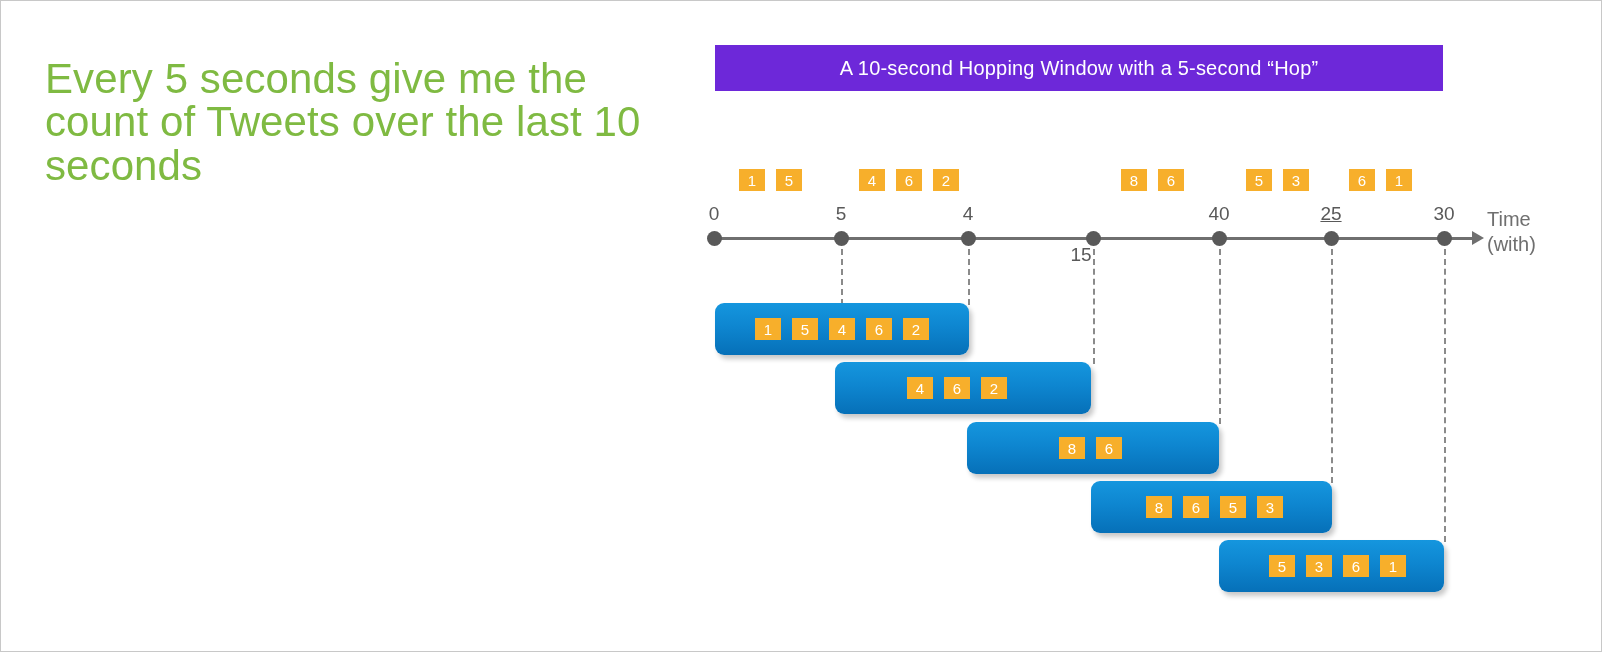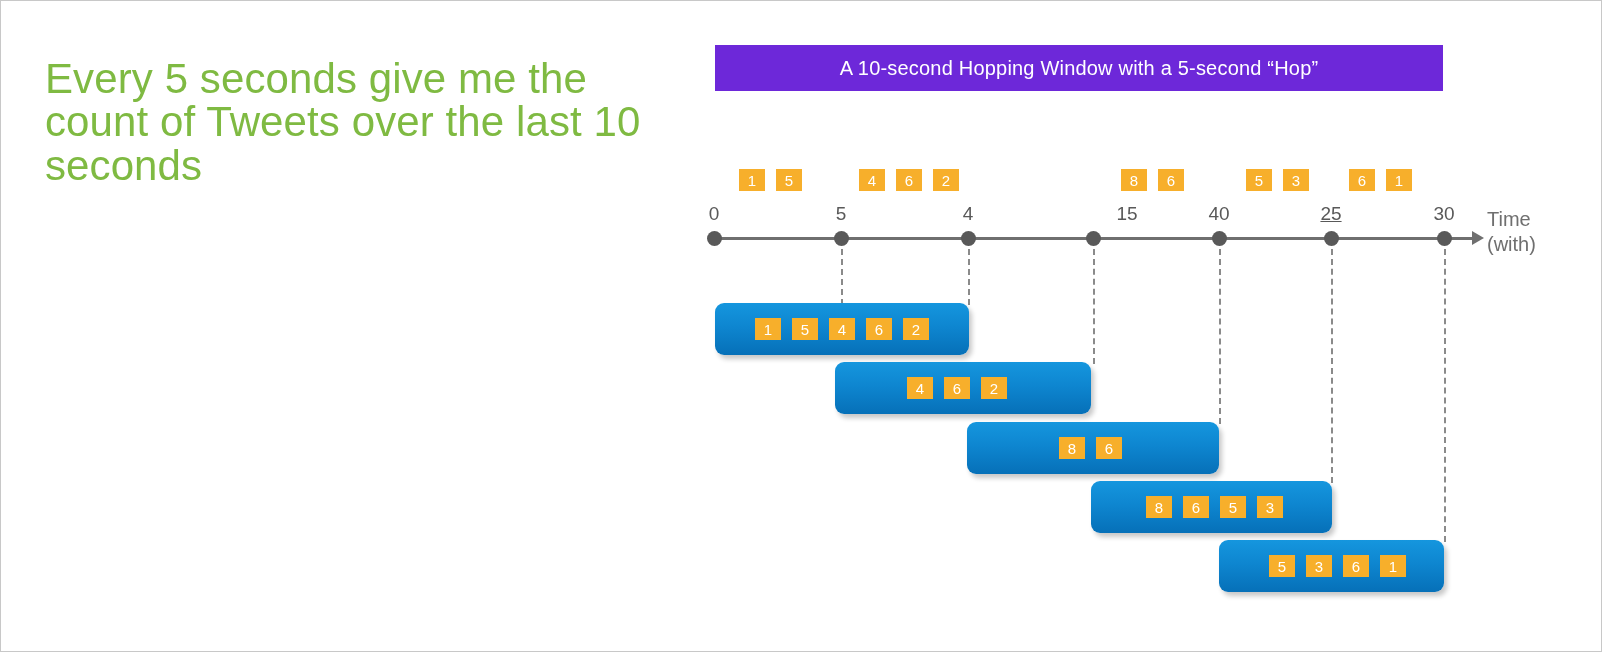--- a/index.html
+++ b/index.html
@@ -160,21 +160,21 @@
         <div class="tick-dot" style="left: 967px;"></div>
         <div class="tick-dot" style="left: 1092px;"></div>
         <div class="tick-dot" style="left: 1218px;"></div>
         <div class="tick-dot" style="left: 1330px;"></div>
         <div class="tick-dot" style="left: 1443px;"></div>
       </div>
     <div id="tick-labels">
         <div class="tick-label" style="left: 713px;">0</div>
         <div class="tick-label" style="left: 840px;">5</div>
         <div class="tick-label" style="left: 967px;">4</div>
-        <div class="tick-label" style="left: 1126px;">15</div>
+        <div class="tick-label" style="left: 1080px; margin-top: 41px;">15</div>
         <div class="tick-label" style="left: 1218px;">40</div>
         <div class="tick-label" style="left: 1330px; text-decoration: underline;">25</div>
         <div class="tick-label" style="left: 1443px;">30</div>
       </div>
     <div id="drop-lines">
         <div class="drop-line" style="left: 840px; top: 248px; height: 56px;"></div>
         <div class="drop-line" style="left: 967px; top: 248px; height: 56px;"></div>
         <div class="drop-line" style="left: 1092px; top: 248px; height: 115px;"></div>
         <div class="drop-line" style="left: 1218px; top: 248px; height: 175px;"></div>
         <div class="drop-line" style="left: 1330px; top: 248px; height: 234px;"></div>

